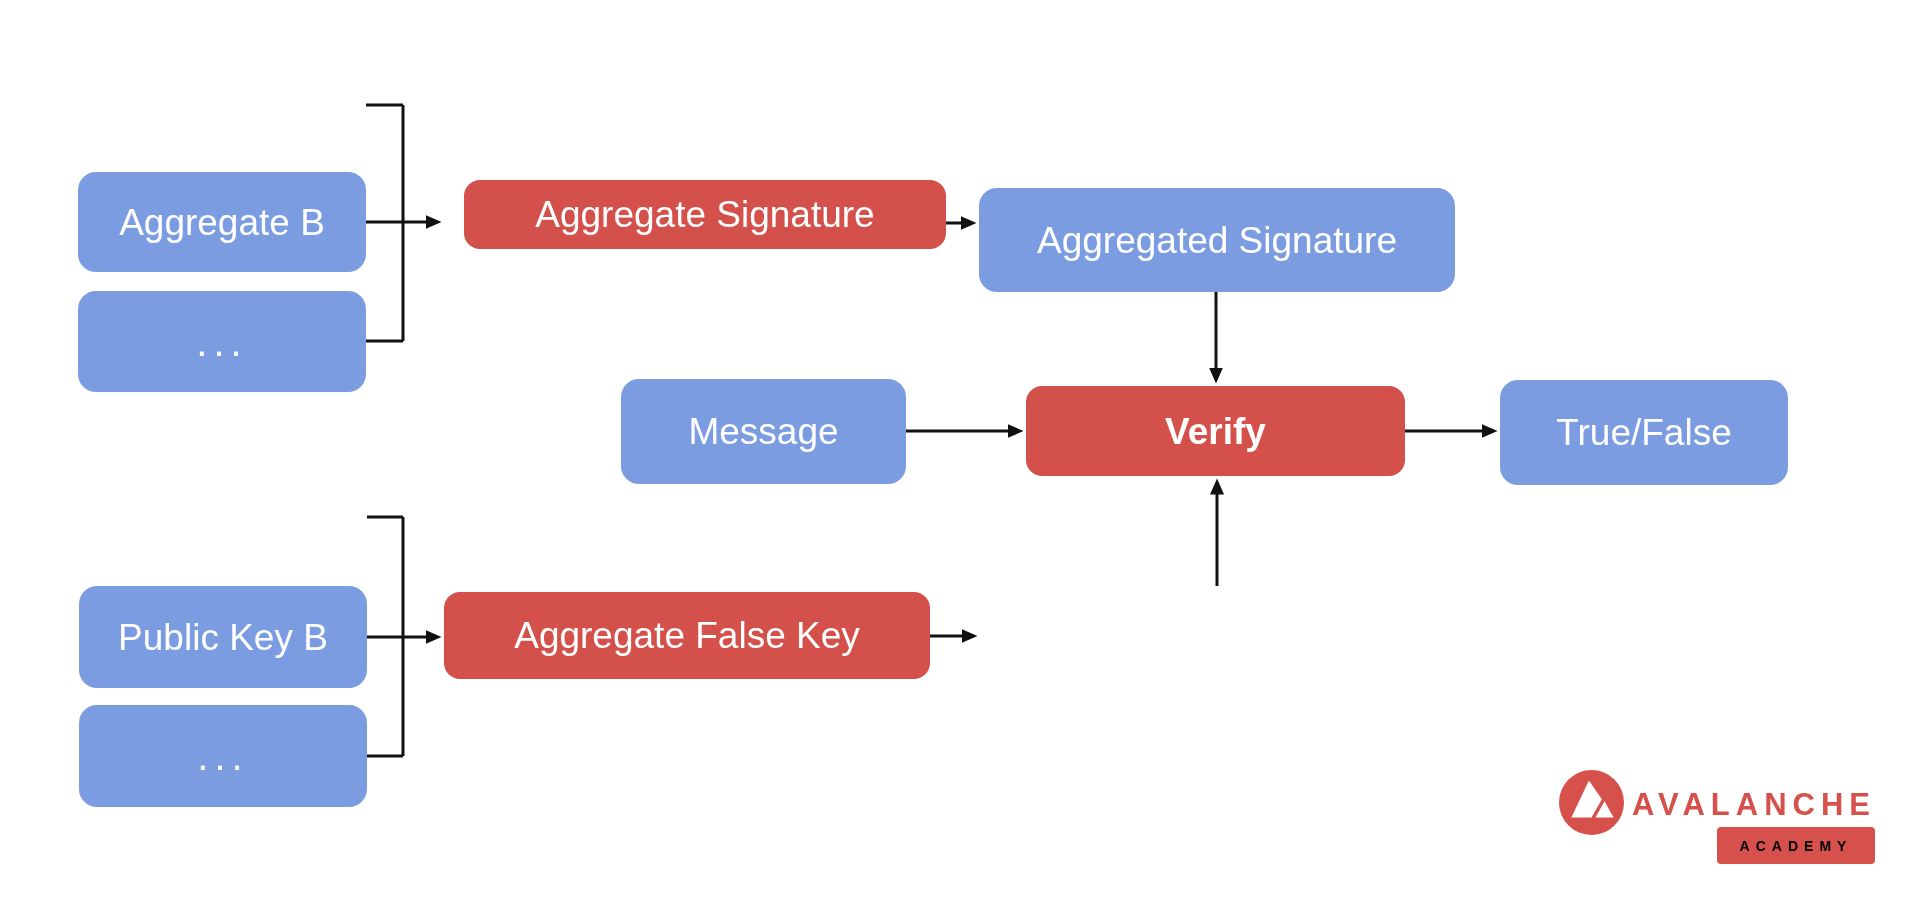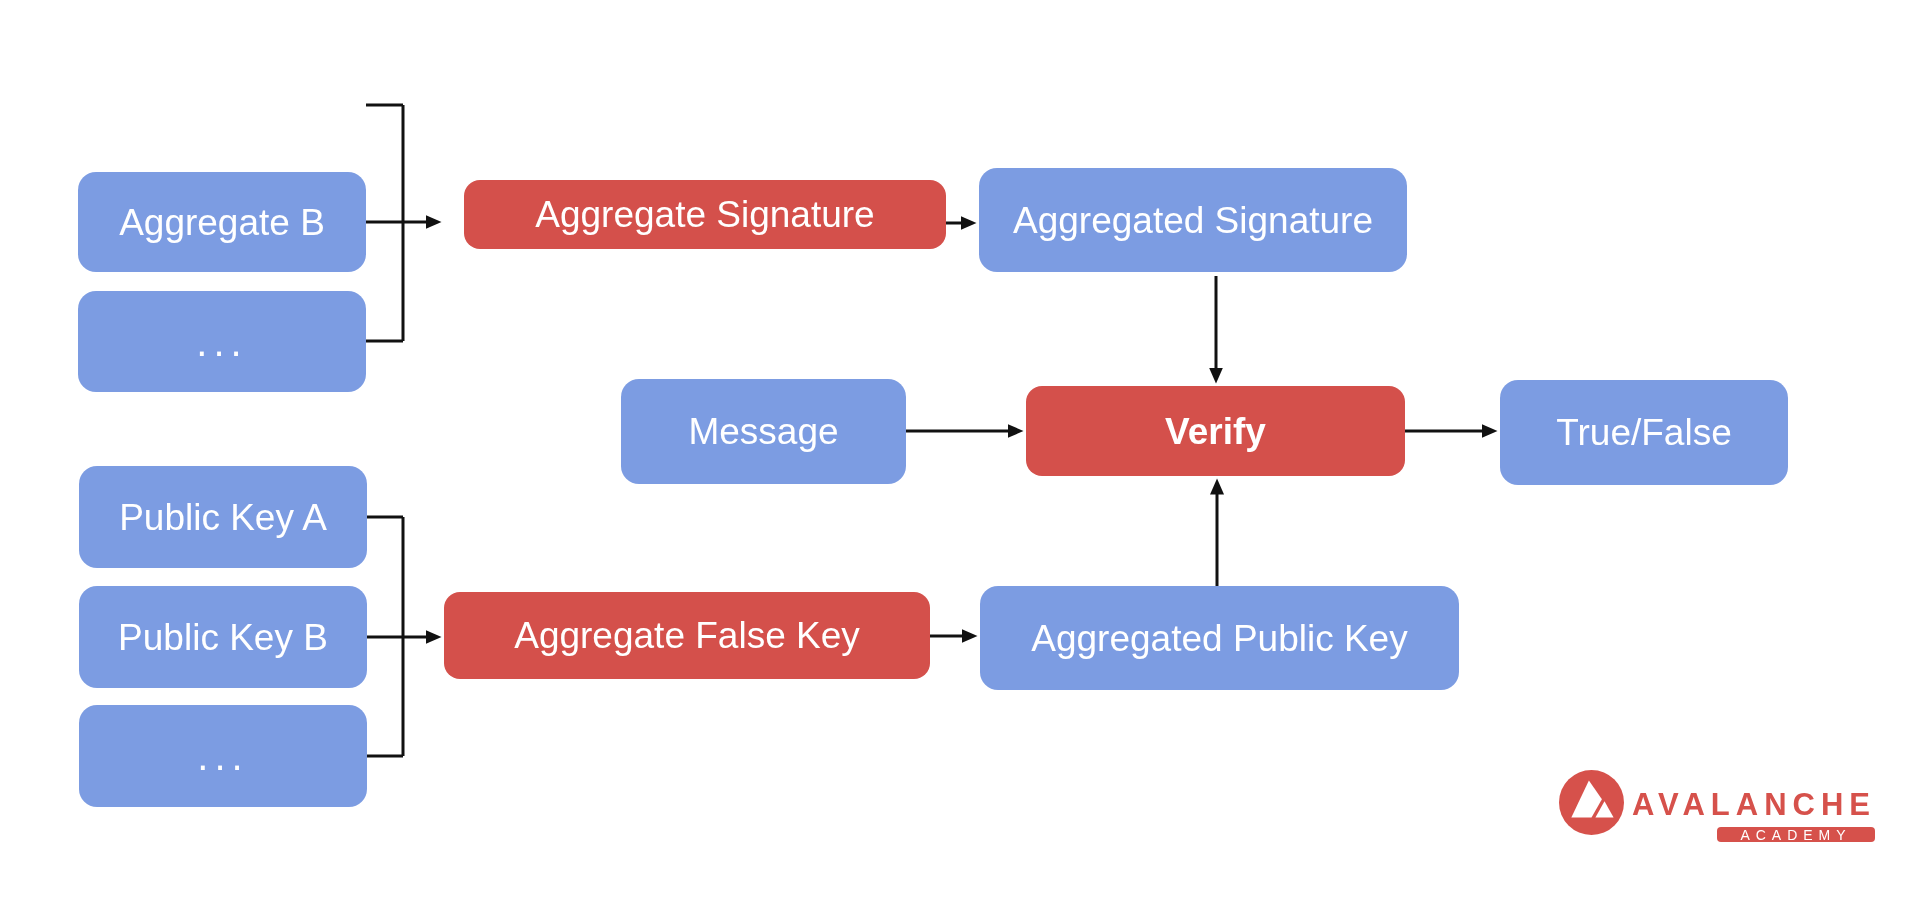--- a/index.html
+++ b/index.html
@@ -73,29 +73,29 @@
     font-size: 31px;
     font-weight: bold;
     letter-spacing: 6px;
     white-space: nowrap;
   }
   #logo-badge {
     position: absolute;
     left: 161px;
     top: 61px;
     width: 158px;
-    height: 15px;
+    height: 37px;
     background: #D6514B;
     border-radius: 4px;
     display: flex;
     align-items: center;
     justify-content: center;
-    color: #ffffff;
+    color: #000000;
     font-size: 14px;
-    font-weight: normal;
+    font-weight: bold;
     letter-spacing: 6px;
     white-space: nowrap;
   }
 </style>
 </head>
 <body>
 
 <div id="canvas">
 
   <svg id="connector-layer" width="1920" height="904" viewBox="0 0 1920 904">
@@ -124,37 +124,35 @@
     <line x1="930" y1="636" x2="962" y2="636" stroke="#111111" stroke-width="3" marker-end="url(#ah)"></line>
   </svg>
 
 
   <div class="node blue" style="left:78px; top:172px; width:288px; height:100px">Aggregate B</div>
 
   <div class="node blue dots" style="left:78px; top:291px; width:288px; height:101px">...</div>
 
   <div class="node red" style="left:464px; top:180px; width:482px; height:69px">Aggregate Signature</div>
 
-  <div class="node blue" style="left:979px; top:168px; width:428px; height:104px">Aggregated Signature</div>
+  <div class="node blue" style="left:979px; top:188px; width:476px; height:104px">Aggregated Signature</div>
 
   <div class="node blue" style="left:621px; top:379px; width:285px; height:105px">Message</div>
 
   <div class="node red bold" style="left:1026px; top:386px; width:379px; height:90px">Verify</div>
 
   <div class="node blue" style="left:1500px; top:380px; width:288px; height:105px">True/False</div>
 
-  <div class="node blue" style="left:79px; top:466px; width:288px; height:102px">Public Key A</div>
 
   <div class="node blue" style="left:79px; top:586px; width:288px; height:102px">Public Key B</div>
 
   <div class="node blue dots" style="left:79px; top:705px; width:288px; height:102px">...</div>
 
   <div class="node red" style="left:444px; top:592px; width:486px; height:87px">Aggregate False Key</div>
 
-  <div class="node blue" style="left:980px; top:586px; width:479px; height:104px">Aggregated Public Key</div>
 
   <div id="logo">
     <svg id="logo-mark" viewBox="0 0 100 100">
       <circle cx="50" cy="50" r="50" fill="#D6514B"></circle>
       <polygon points="46,16 66,45 50,73 19,73" fill="#ffffff"></polygon>
       <polygon points="70,48 84,73 56,73" fill="#ffffff"></polygon>
     </svg>
     <div id="logo-wordmark">AVALANCHE</div>
     <div id="logo-badge">ACADEMY</div>
   </div>

